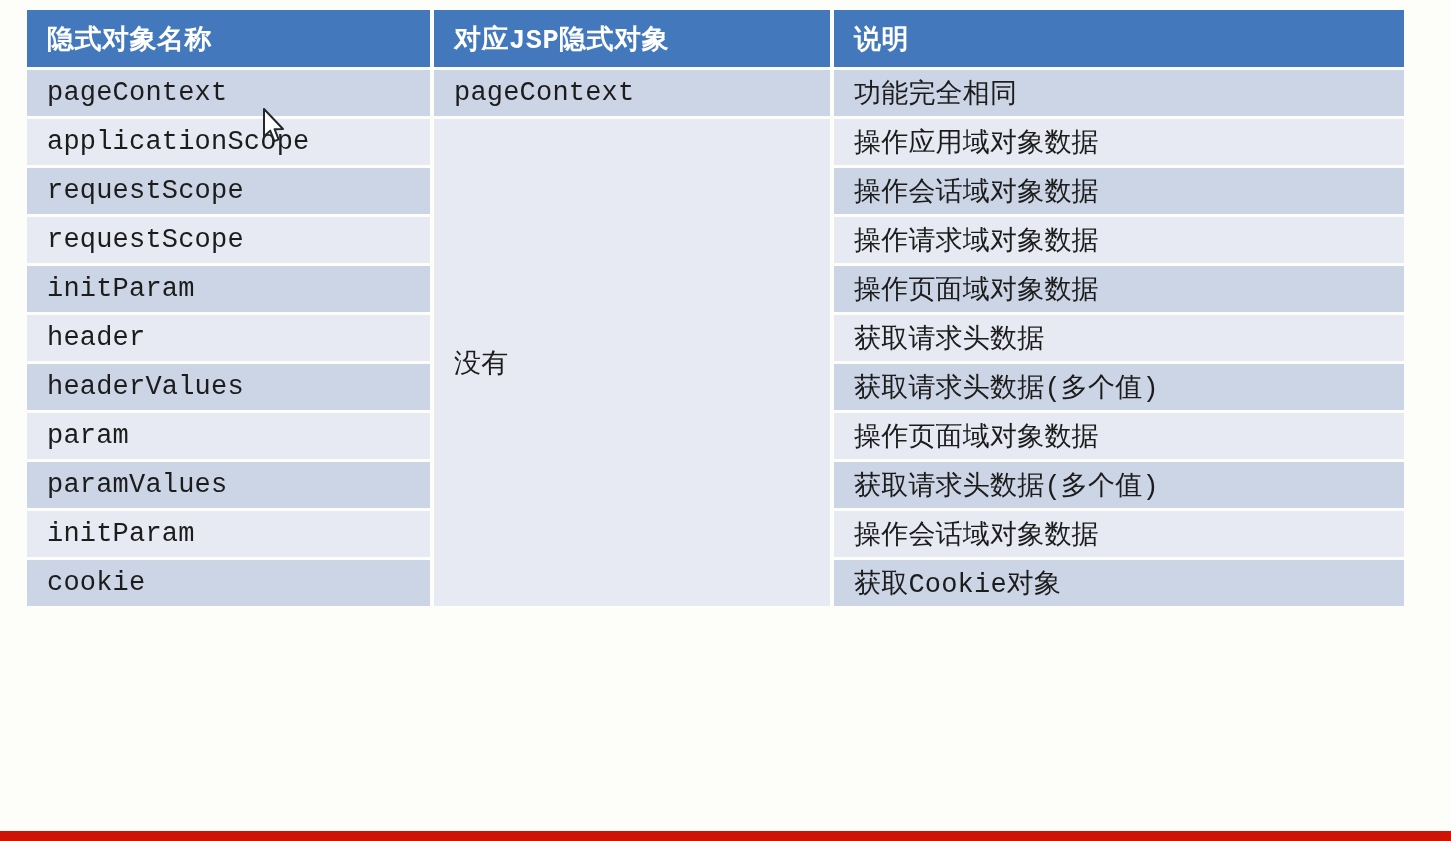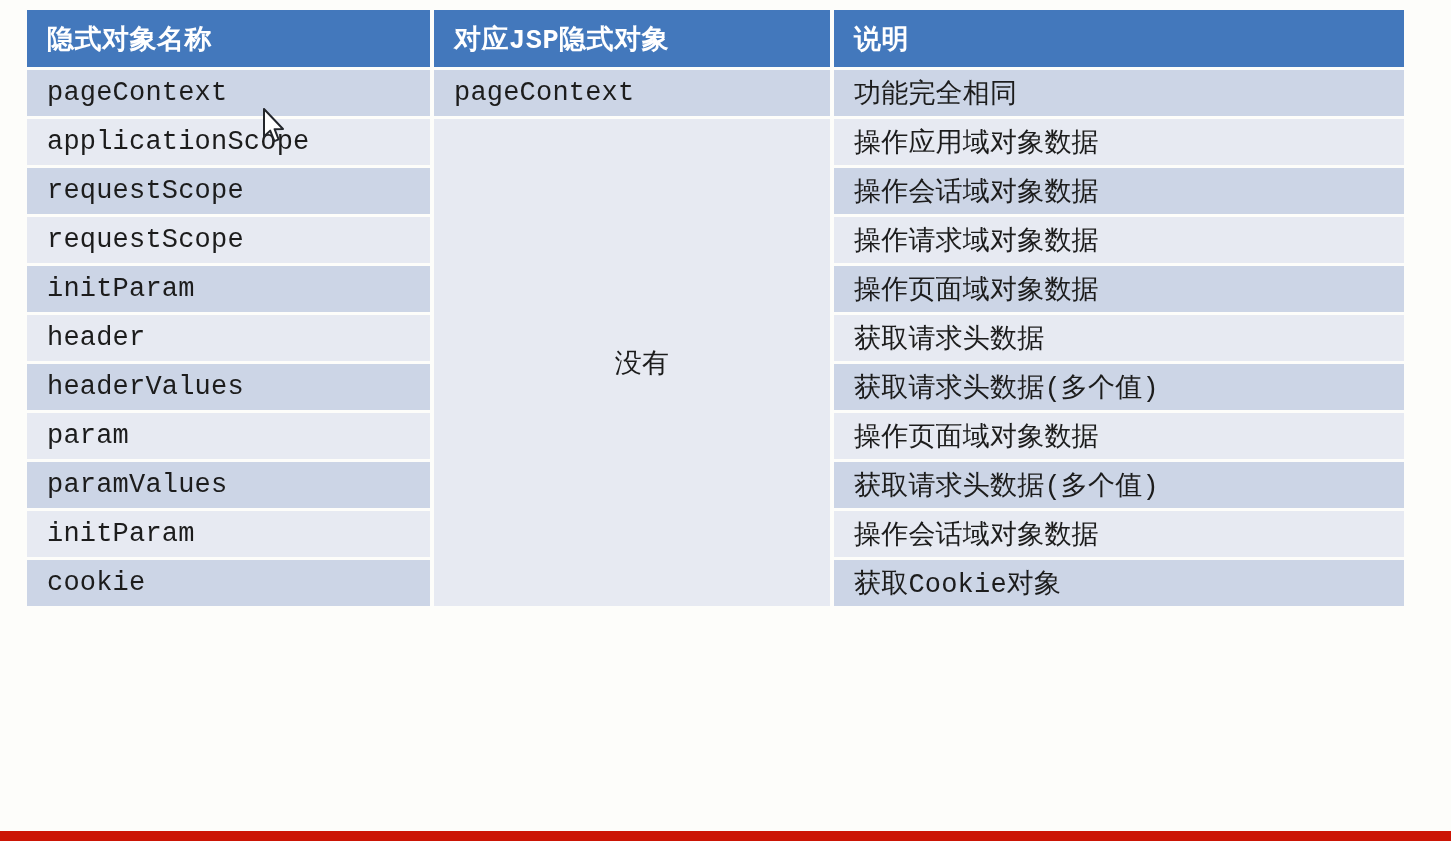--- a/index.html
+++ b/index.html
@@ -59,21 +59,21 @@
     white-space: nowrap;
     letter-spacing: 0.2px;
   }
 
   tbody tr.stripe-dark td { background: #ccd5e6; }
   tbody tr.stripe-light td { background: #e7eaf2; }
 
   td.merged-none {
     background: #e7eaf2 !important;
     vertical-align: middle;
-    text-align: center;
+    text-align: left;
   }
 
   
   #cursor {
     position: absolute;
     left: 262px;
     top: 108px;
     width: 26px;
     height: 38px;
     pointer-events: none;

